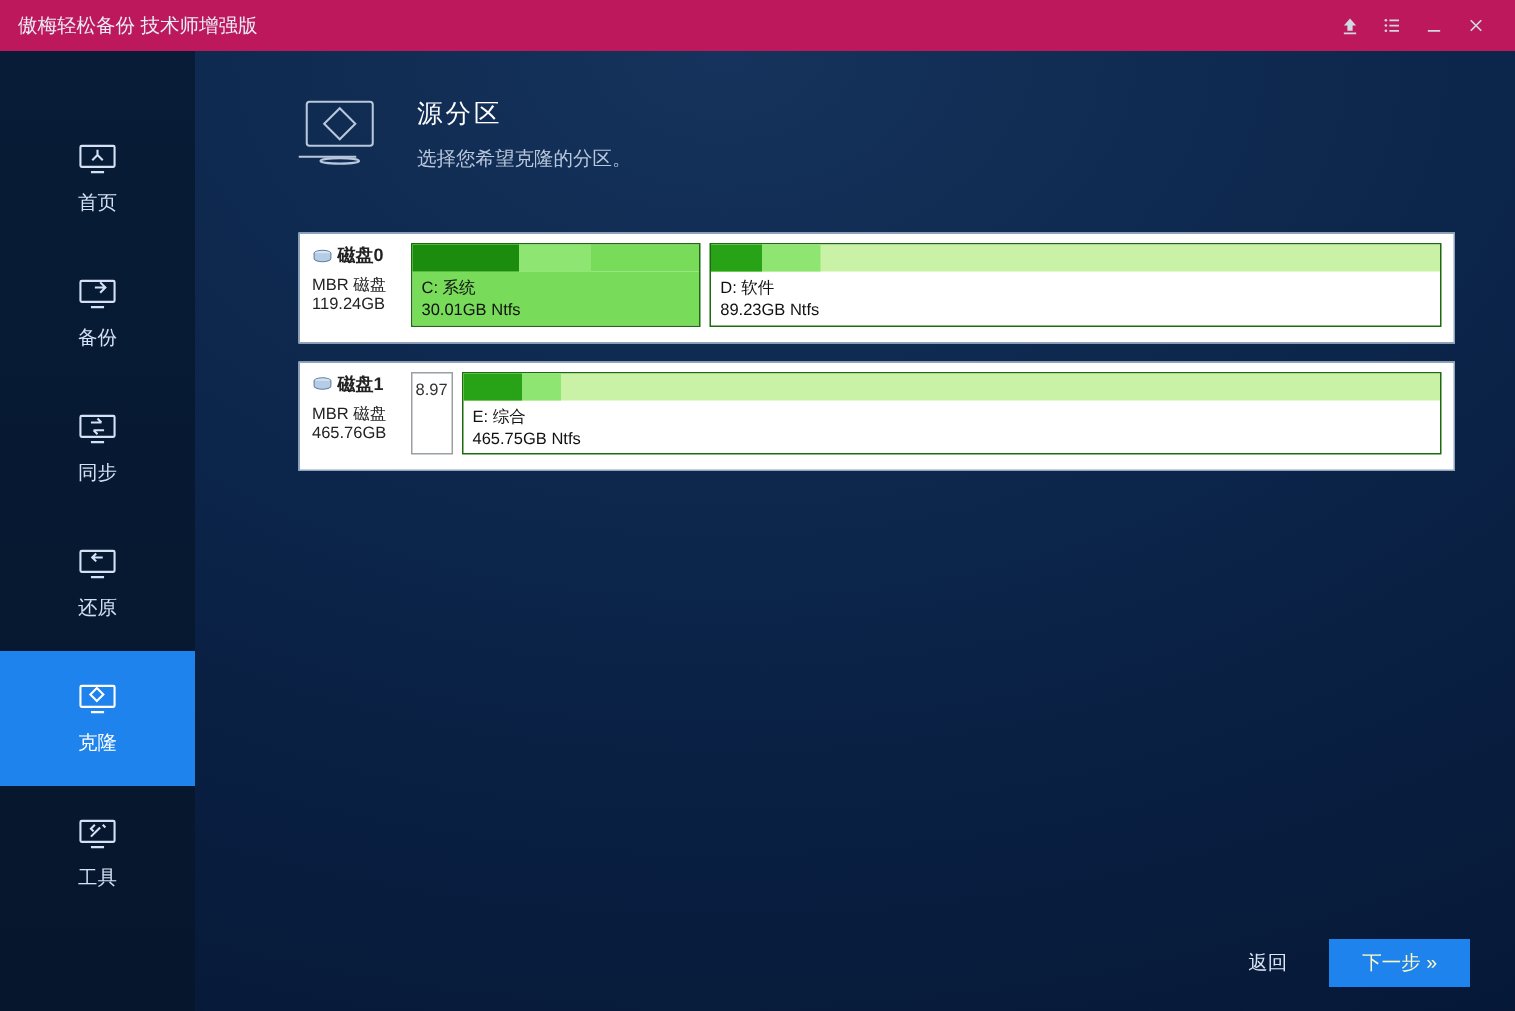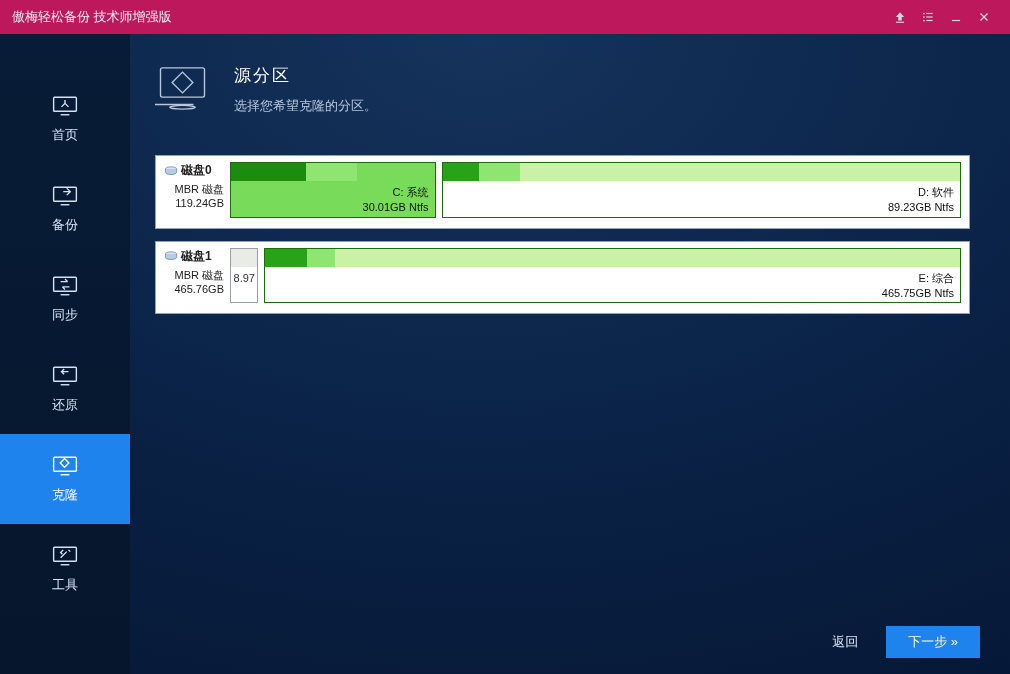--- a/index.html
+++ b/index.html
@@ -16,47 +16,47 @@
 
     
     .sidebar { width: 130px; background: linear-gradient(180deg,#081c37 0%, #06162c 100%); display: flex; flex-direction: column; padding-top: 40px; }
     .nav-item { height: 90px; display: flex; flex-direction: column; align-items: center; justify-content: center; gap: 8px; color: #d5e2f5; font-size: 13px; cursor: pointer; }
     .nav-item.active { background: #1f83ee; color: #fff; }
     .nav-icon { width: 28px; height: 24px; }
     .nav-icon path, .nav-icon rect, .nav-icon polyline, .nav-icon line, .nav-icon circle { stroke: currentColor; fill: none; stroke-width: 1.6; }
 
     
     .main { flex: 1; background: radial-gradient(ellipse 130% 120% at 40% 0%, #15335c 0%, #0a2246 55%, #061735 100%); position: relative; display: flex; flex-direction: column; }
-    .main-inner { padding: 30px 40px 0 25px; flex: 1; }
+    .main-inner { padding: 30px 40px 0 25px; flex: 1; margin-left: 44px; }
 
     .page-header { display: flex; gap: 24px; align-items: flex-start; margin-bottom: 40px; }
     .header-icon { width: 55px; height: 48px; }
     .header-icon path, .header-icon rect, .header-icon line, .header-icon ellipse { stroke: #b8c7dc; fill: none; stroke-width: 1.5; }
     .header-texts { color: #fff; }
     .page-title { font-size: 17px; font-weight: normal; margin-bottom: 10px; letter-spacing: 2px;}
     .page-subtitle { font-size: 13px; color: #b8c7dc; }
 
     
-    .disk-panel { background: #fff; border: 1px solid #8fa3bd; margin-bottom: 12px; padding: 6px 8px 10px 8px; display: flex; gap: 6px; text-align: right; }
+    .disk-panel { background: #fff; border: 1px solid #8fa3bd; margin-bottom: 12px; padding: 6px 8px 10px 8px; display: flex; gap: 6px; }
     .disk-info { width: 60px; font-size: 11px; color: #222; flex-shrink: 0; }
     .disk-name-row { display: flex; align-items: center; gap: 3px; font-weight: bold; font-size: 12px; margin-bottom: 3px; }
     .disk-icon-svg { width: 14px; height: 10px; }
     .partitions { flex: 1; display: flex; gap: 6px; min-width: 0; }
     .partition { border: 1px solid #1d6b0f; min-width: 0; display: flex; flex-direction: column; }
     .partition.selected { border: 1px solid #1d6b0f; position: relative; }
     .partition-bar { height: 18px; position: relative; background: #c9f2a6; }
     .partition-bar .used { position: absolute; top: 0; left: 0; bottom: 0; }
     .used.dark { background: #28a216; }
     .used.light { background: #8ee571; }
     .partition-labels { padding: 4px 6px 2px 6px; font-size: 11px; line-height: 1.35; color: #111; }
     .partition.selected .partition-labels, .partition.selected .partition-bar { background: #78dc5a; }
     .partition.selected .partition-bar .used.dark { background: #1b8c0d; }
     .part-title { font-weight: normal; }
 
-    .tiny-part { width: 28px; border: 1px solid #9aa0a6; display:flex; flex-direction: column; }
+    .tiny-part { width: 28px; border: 1px solid #9aa0a6; display:flex; flex-direction: row; }
     .tiny-part .partition-bar { background: #e8ebe6; }
     .tiny-part .partition-labels { font-size: 11px; color:#333; padding:4px 2px; overflow:hidden; }
 
     
     .footer { height: 64px; display: flex; align-items: center; justify-content: flex-end; padding: 0 30px; gap: 28px; }
     .btn-back { color: #dbe6f6; font-size: 13px; cursor: pointer; background: none; border: none; }
     .btn-next { background: #1f83ee; color: #fef9c3; border: none; height: 32px; padding: 0 22px; font-size: 13px; cursor: pointer; }
   </style>
 </head>
 <body>

